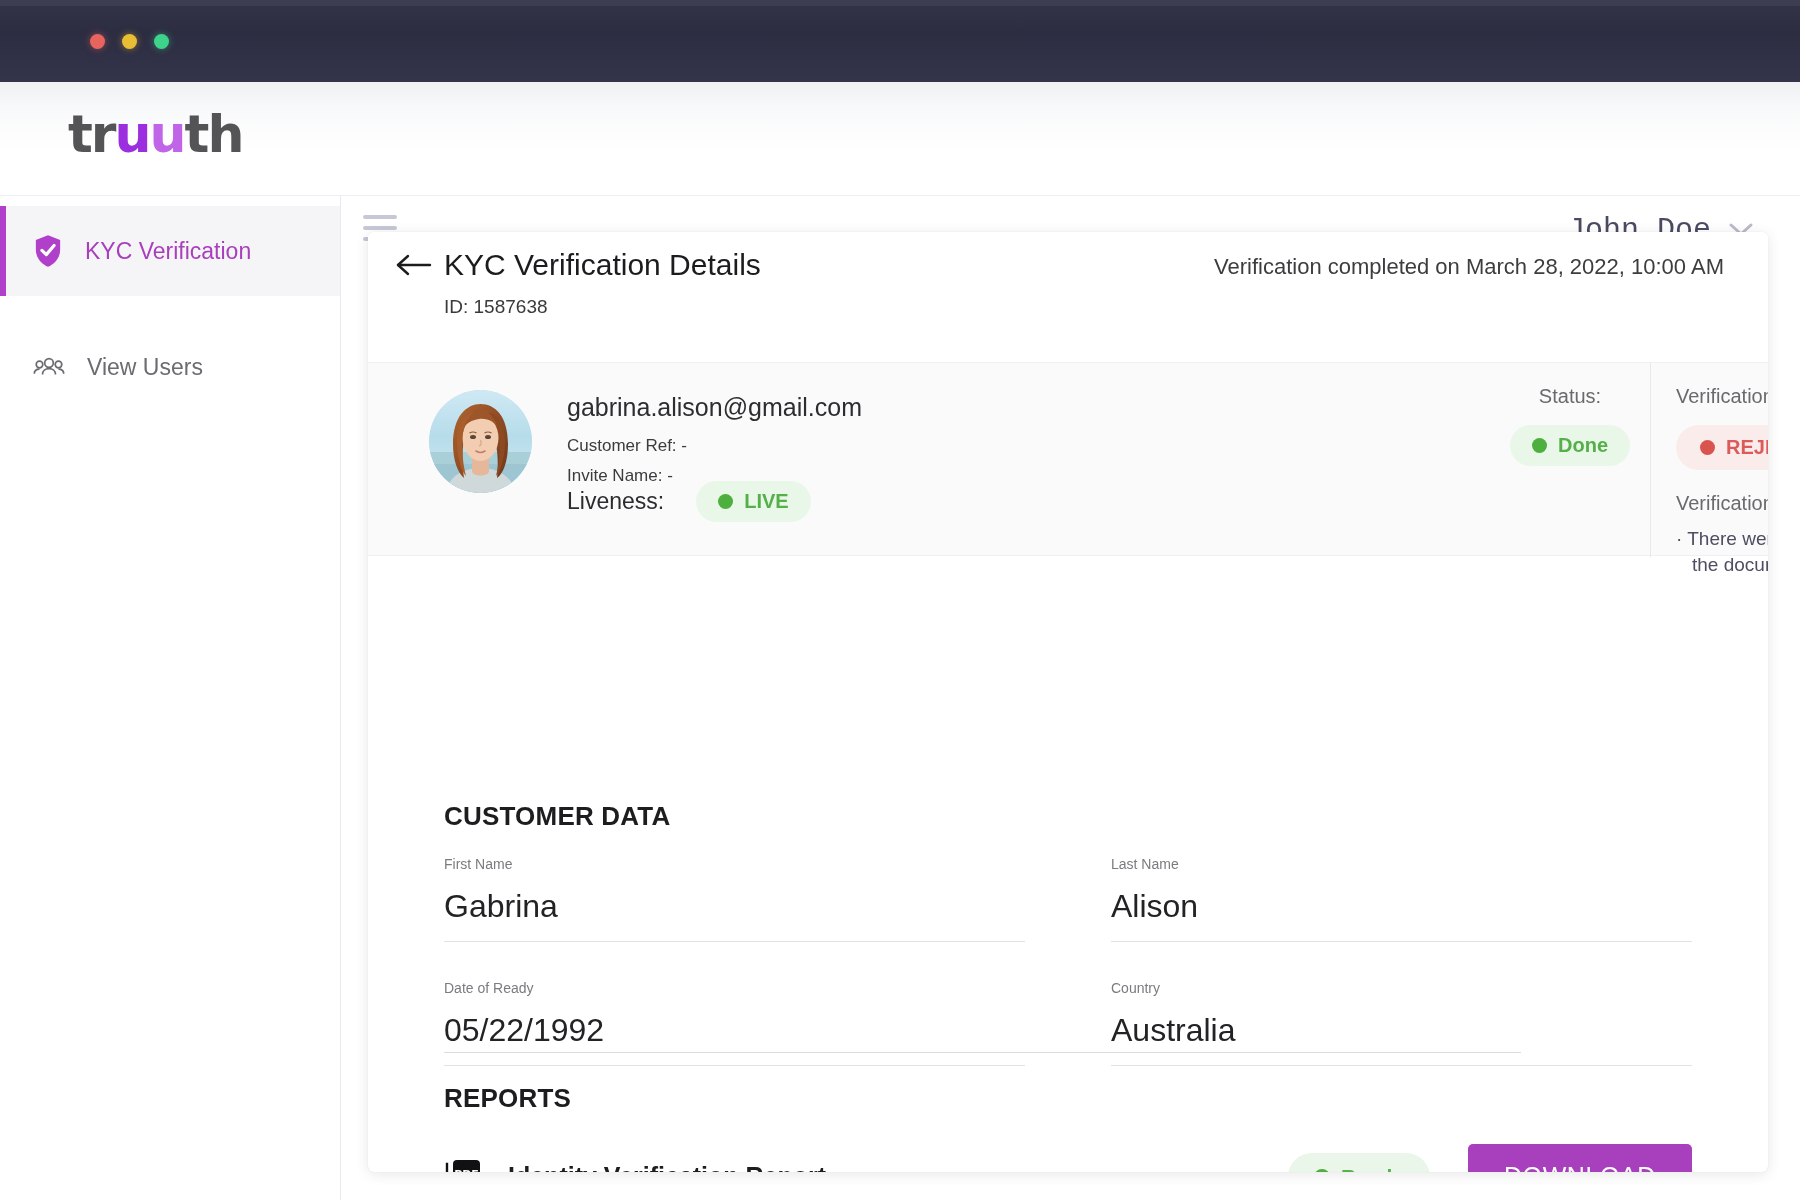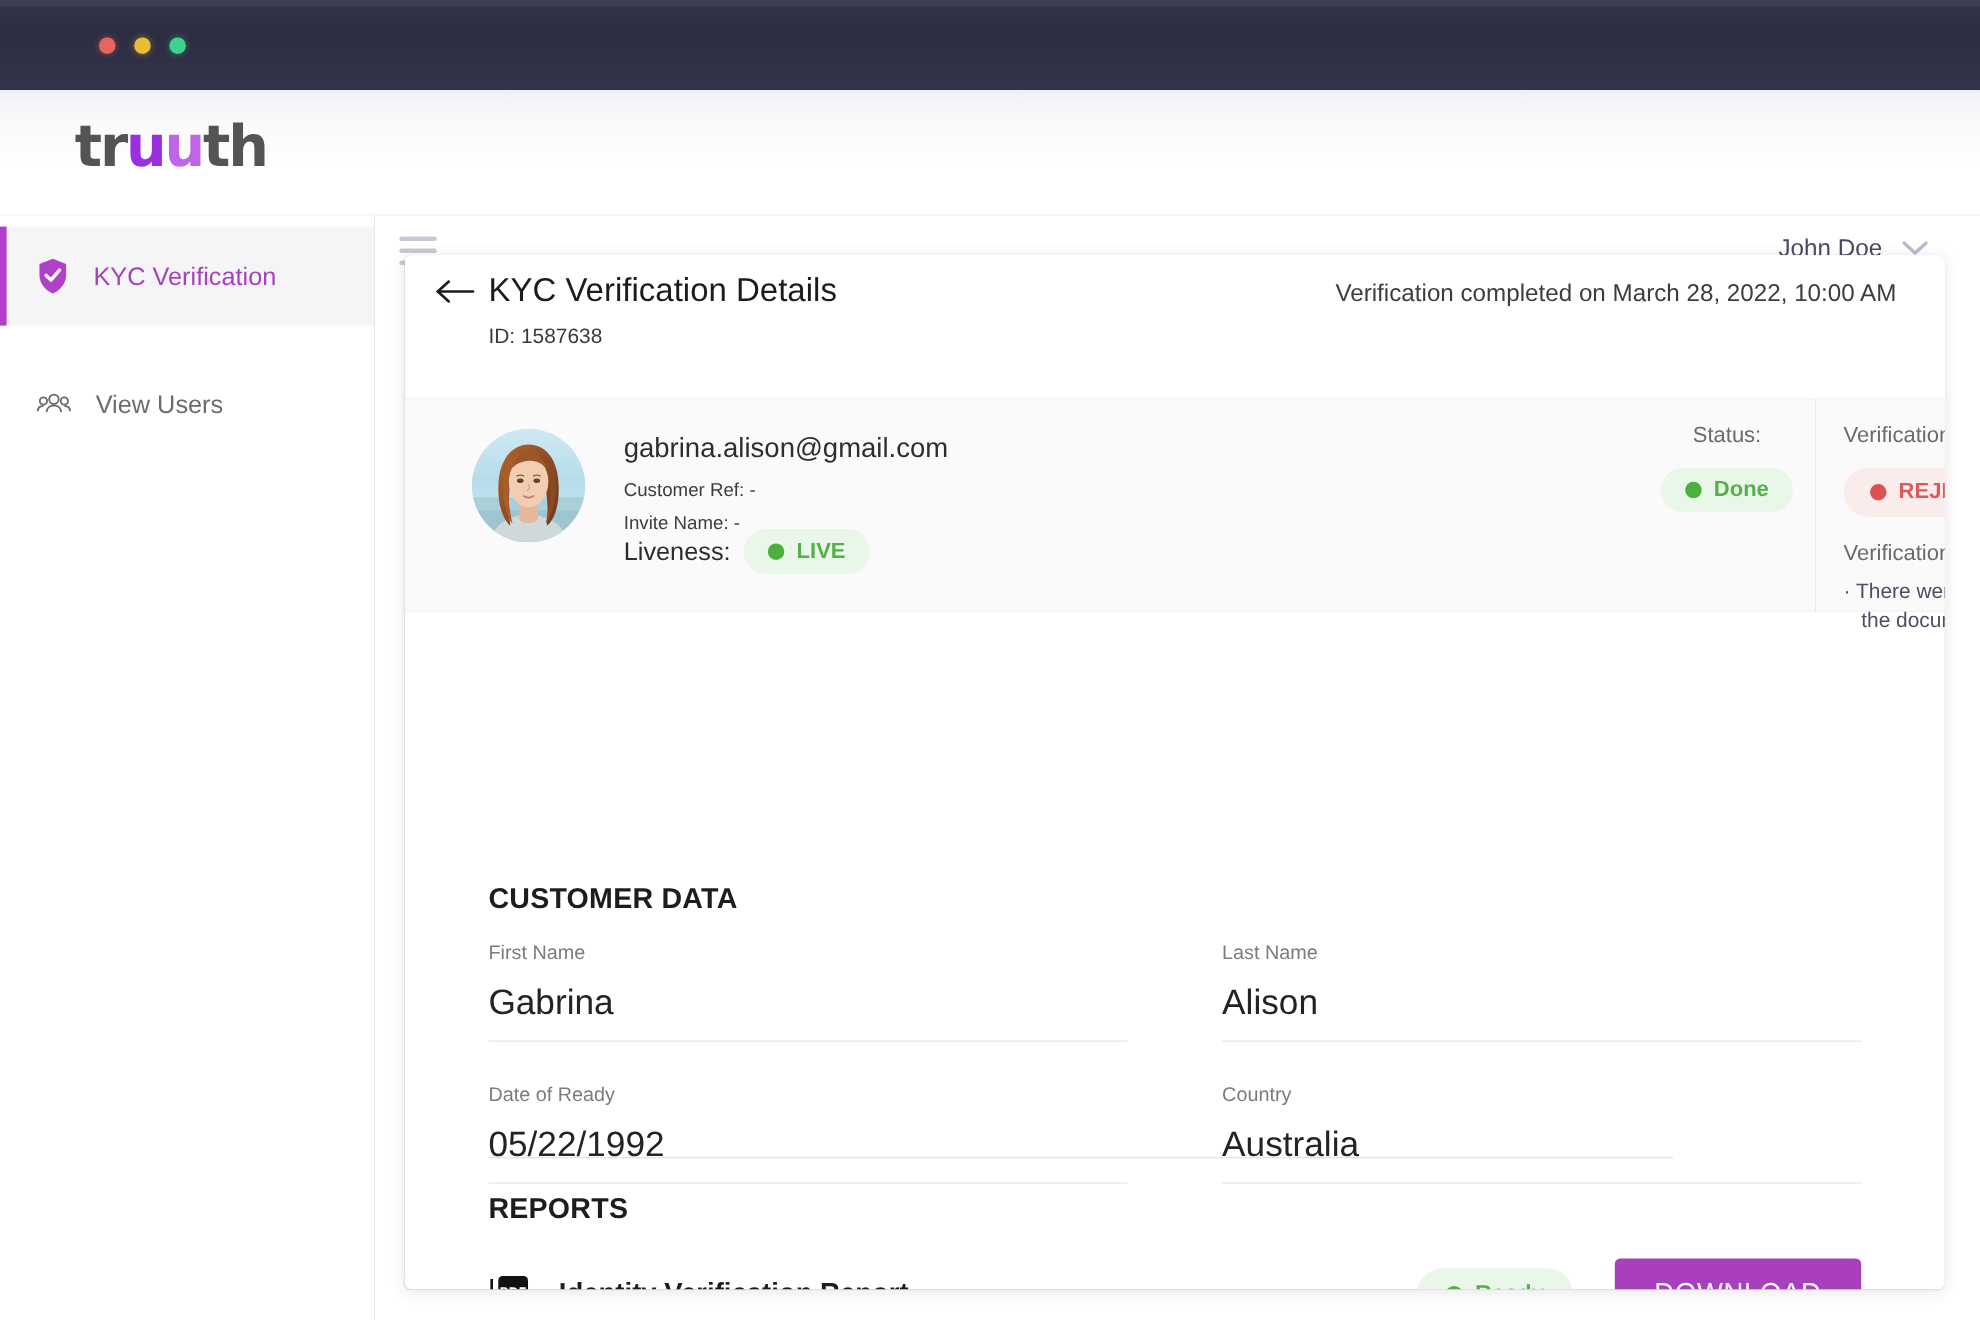--- a/index.html
+++ b/index.html
@@ -89,23 +89,23 @@
   .user-menu {
     position: absolute;
     right: 46px;
     top: 131px;
     display: flex;
     align-items: center;
     gap: 17px;
     cursor: pointer;
   }
   .user-name {
-    font-size: 22px;
+    font-size: 30px;
     color: #4a4b63;
-    font-family: Liberation Sans, sans-serif;
+    font-family: Liberation Mono, monospace;
     margin-left: 48px;
   }
   .chev { display: block; }
 
   
   .sidebar {
     position: absolute;
     top: 196px; left: 0;
     width: 341px;
     height: 1004px;
@@ -209,21 +209,21 @@
   .email { font-size: 25px; color: #2d2d2f; }
   .meta  { font-size: 17px; color: #3c3c3e; margin-top: 14px; }
   .meta.second { margin-top: 10px; }
 
   .liveness-row {
     position: absolute;
     left: 199px;
     top: 118px;
     display: flex;
     align-items: center;
-    gap: 12px;
+    gap: 32px;
   }
   .liveness-label { font-size: 23px; color: #2c2c2e; }
 
   .pill {
     display: inline-flex;
     align-items: center;
     gap: 11px;
     border-radius: 999px;
     font-weight: 600;
     white-space: nowrap;
@@ -287,21 +287,21 @@
   .form-grid {
     position: absolute;
     left: 76px;
     top: 300px;
     width: 1248px;
     display: grid;
     grid-template-columns: 581px 581px;
     column-gap: 86px;
     row-gap: 38px;
   }
-  .field-label { font-size: 18px; color: #7b7b80; }
+  .field-label { font-size: 14px; color: #7b7b80; }
   .field-value {
     font-size: 32px;
     color: #232325;
     padding: 16px 0 16px 0;
     border-bottom: 1px solid #e2e2e6;
   }
 
   .divider-h {
     position: absolute;
     left: 76px;

